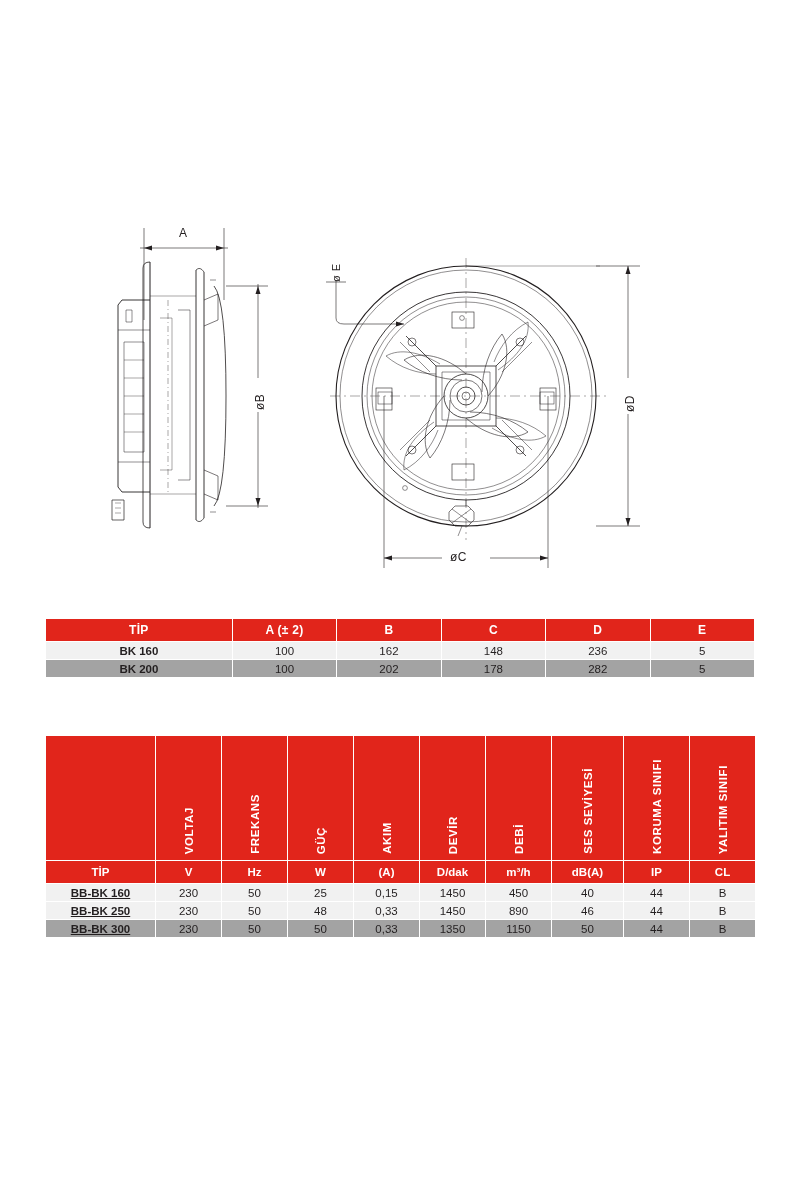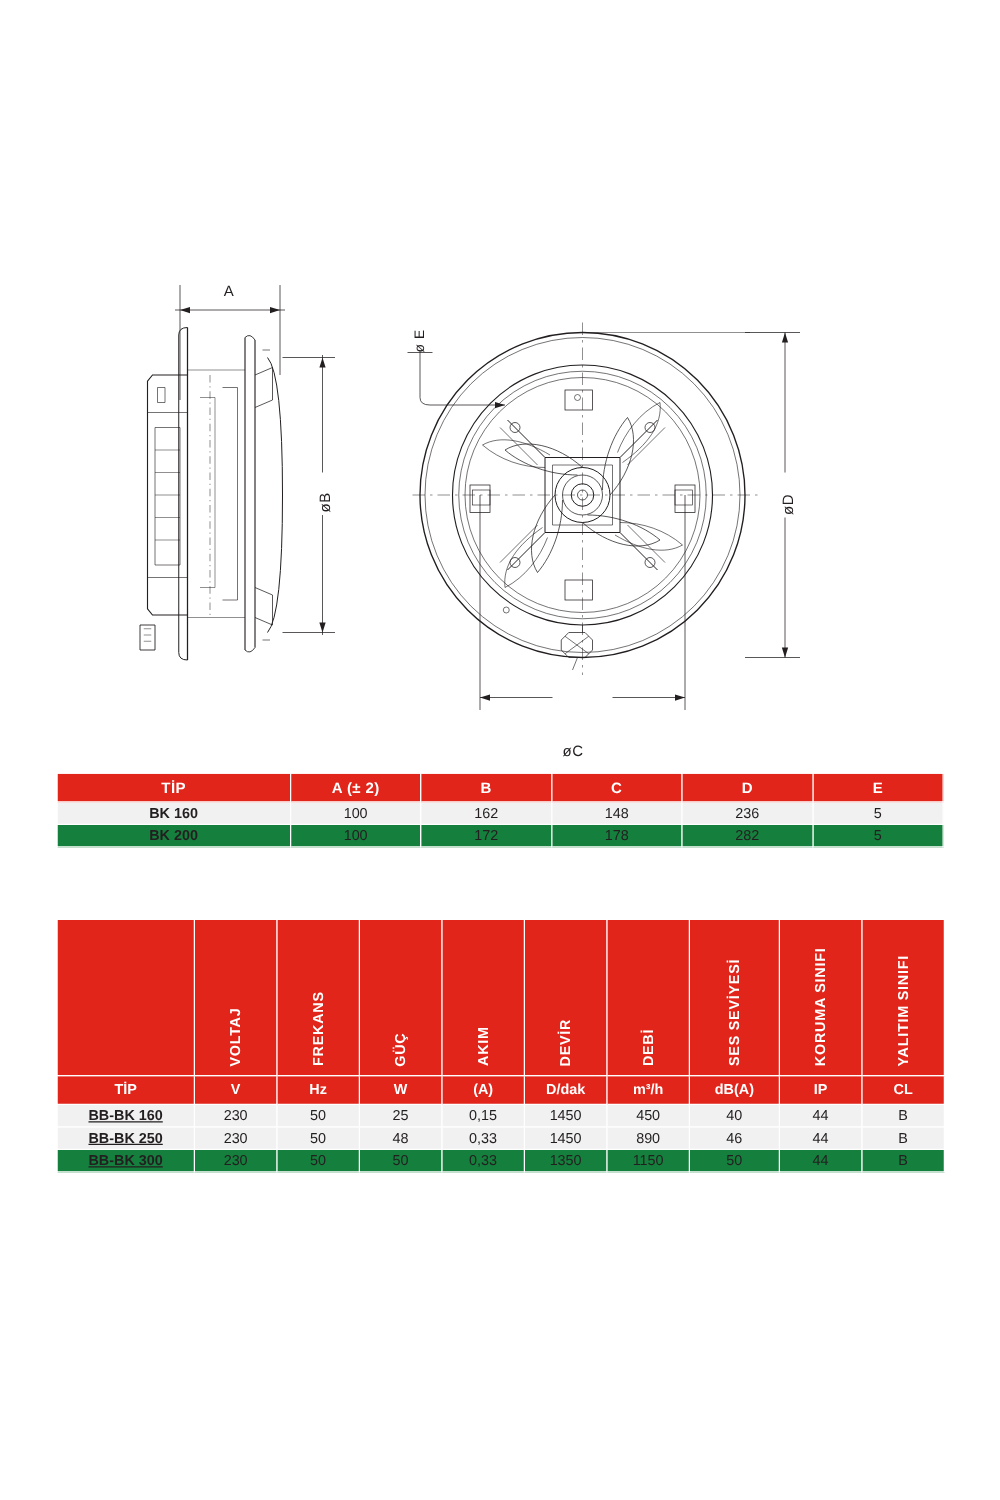--- a/index.html
+++ b/index.html
@@ -61,21 +61,21 @@
   }
   .hdr td {
     background: #e1251b;
     color: #ffffff;
     font-weight: bold;
     font-size: 12px;
     height: 22px;
     letter-spacing: 0.3px;
   }
   .row-light td { background: #f1f1f1; color: #231f20; }
-  .row-dark  td { background: #15803d; color: #231f20; }
+  .row-dark  td { background: #a3a3a3; color: #231f20; }
   .tipcell { font-weight: bold; font-size: 11.5px; }
 
   
   #table1 { top: 618px; }
 
   
   #table2 { top: 735px; }
   #table2 table td { border: 1px solid #ffffff; }
   .t2-hdr-tall td {
     background: #e1251b;
@@ -240,21 +240,21 @@
           <path d="M548 558 L540 555.5 L540 560.5 Z" fill="#231f20" stroke="none"></path>
         </g>
 
         <line x1="330" y1="396" x2="606" y2="396" stroke-width="0.4" stroke-dasharray="10 4 2 4"></line>
         <line x1="466" y1="258" x2="466" y2="540" stroke-width="0.4" stroke-dasharray="10 4 2 4"></line>
       </g>
     </svg>
 
     <div class="dim-label" style="left:179px; top:226px;">A</div>
     <div class="dim-label vert" style="left:253px; top:410px;">øB</div>
-    <div class="dim-label" style="left:450px; top:550px;margin-top:44px;">øC</div>
+    <div class="dim-label" style="left:450px; top:550px;">øC</div>
     <div class="dim-label vert" style="left:623px; top:412px;">øD</div>
     <div class="dim-label vert" style="left:330px; top:282px; font-size:11px;">ø E</div>
   </div>
 
   <div class="table-wrap" id="table1">
     <table>
       <colgroup>
         <col style="width:186px">
         <col style="width:104px">
         <col style="width:104px">
@@ -275,21 +275,21 @@
           <td class="tipcell">BK 160</td>
           <td>100</td>
           <td>162</td>
           <td>148</td>
           <td>236</td>
           <td>5</td>
         </tr>
         <tr class="row-dark">
           <td class="tipcell">BK 200</td>
           <td>100</td>
-          <td>172</td>
+          <td>202</td>
           <td>178</td>
           <td>282</td>
           <td>5</td>
         </tr>
       </tbody>
     </table>
   </div>
 
   <div class="table-wrap" id="table2">
     <table>

